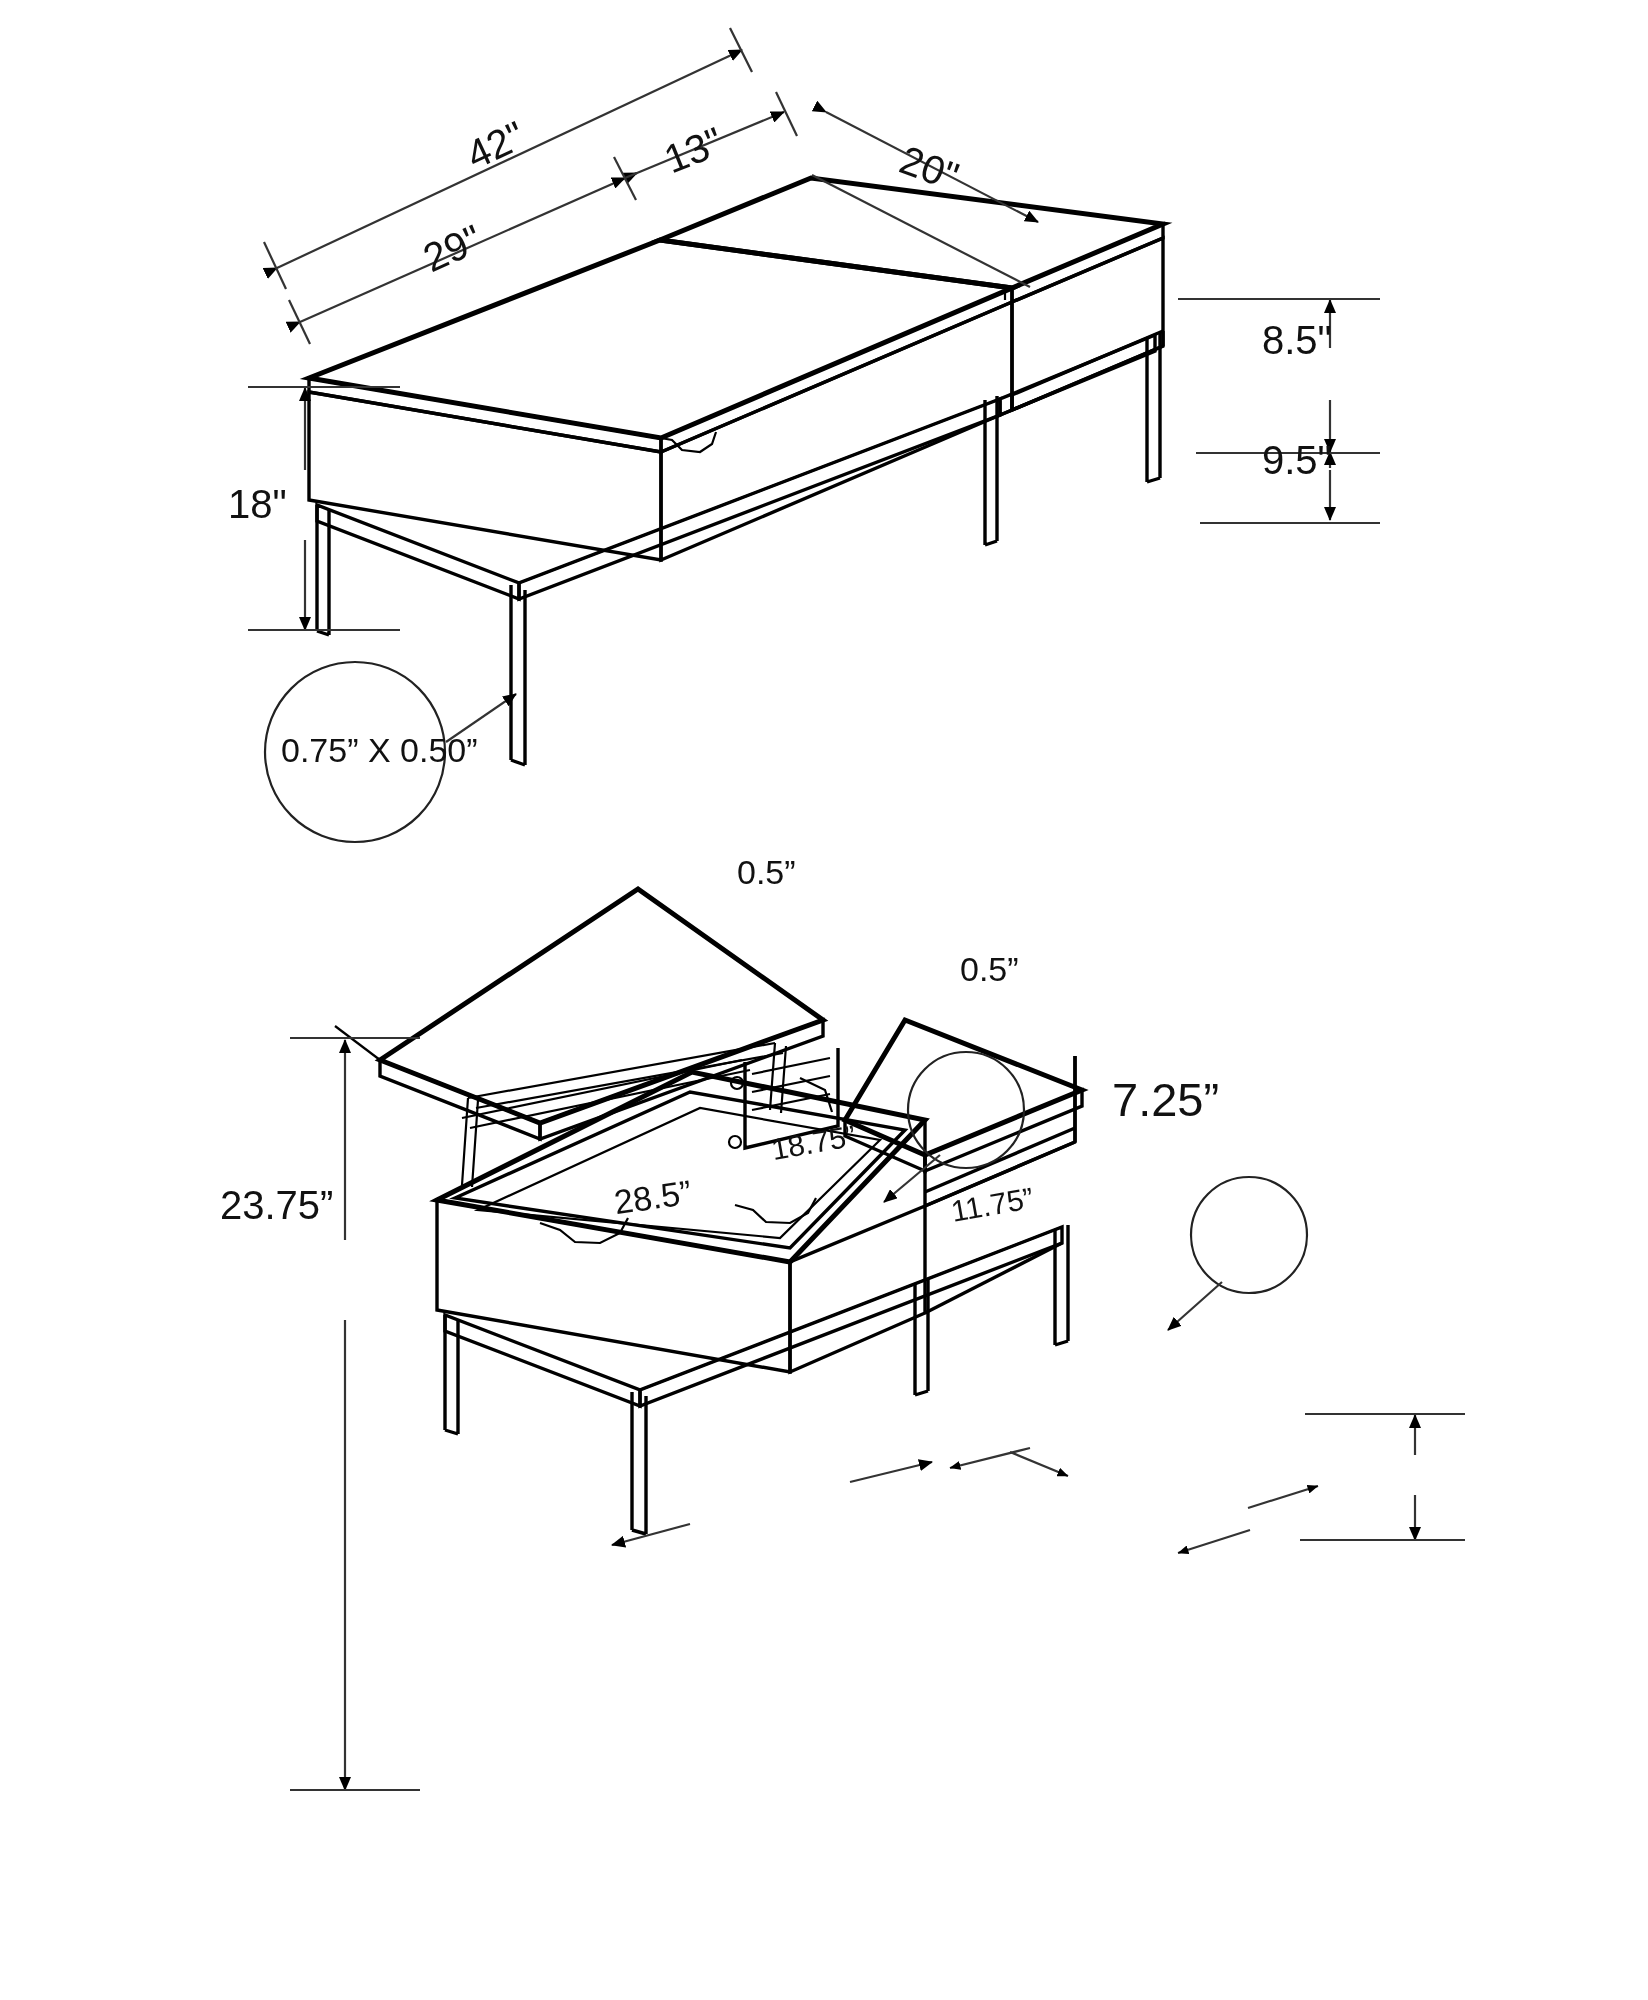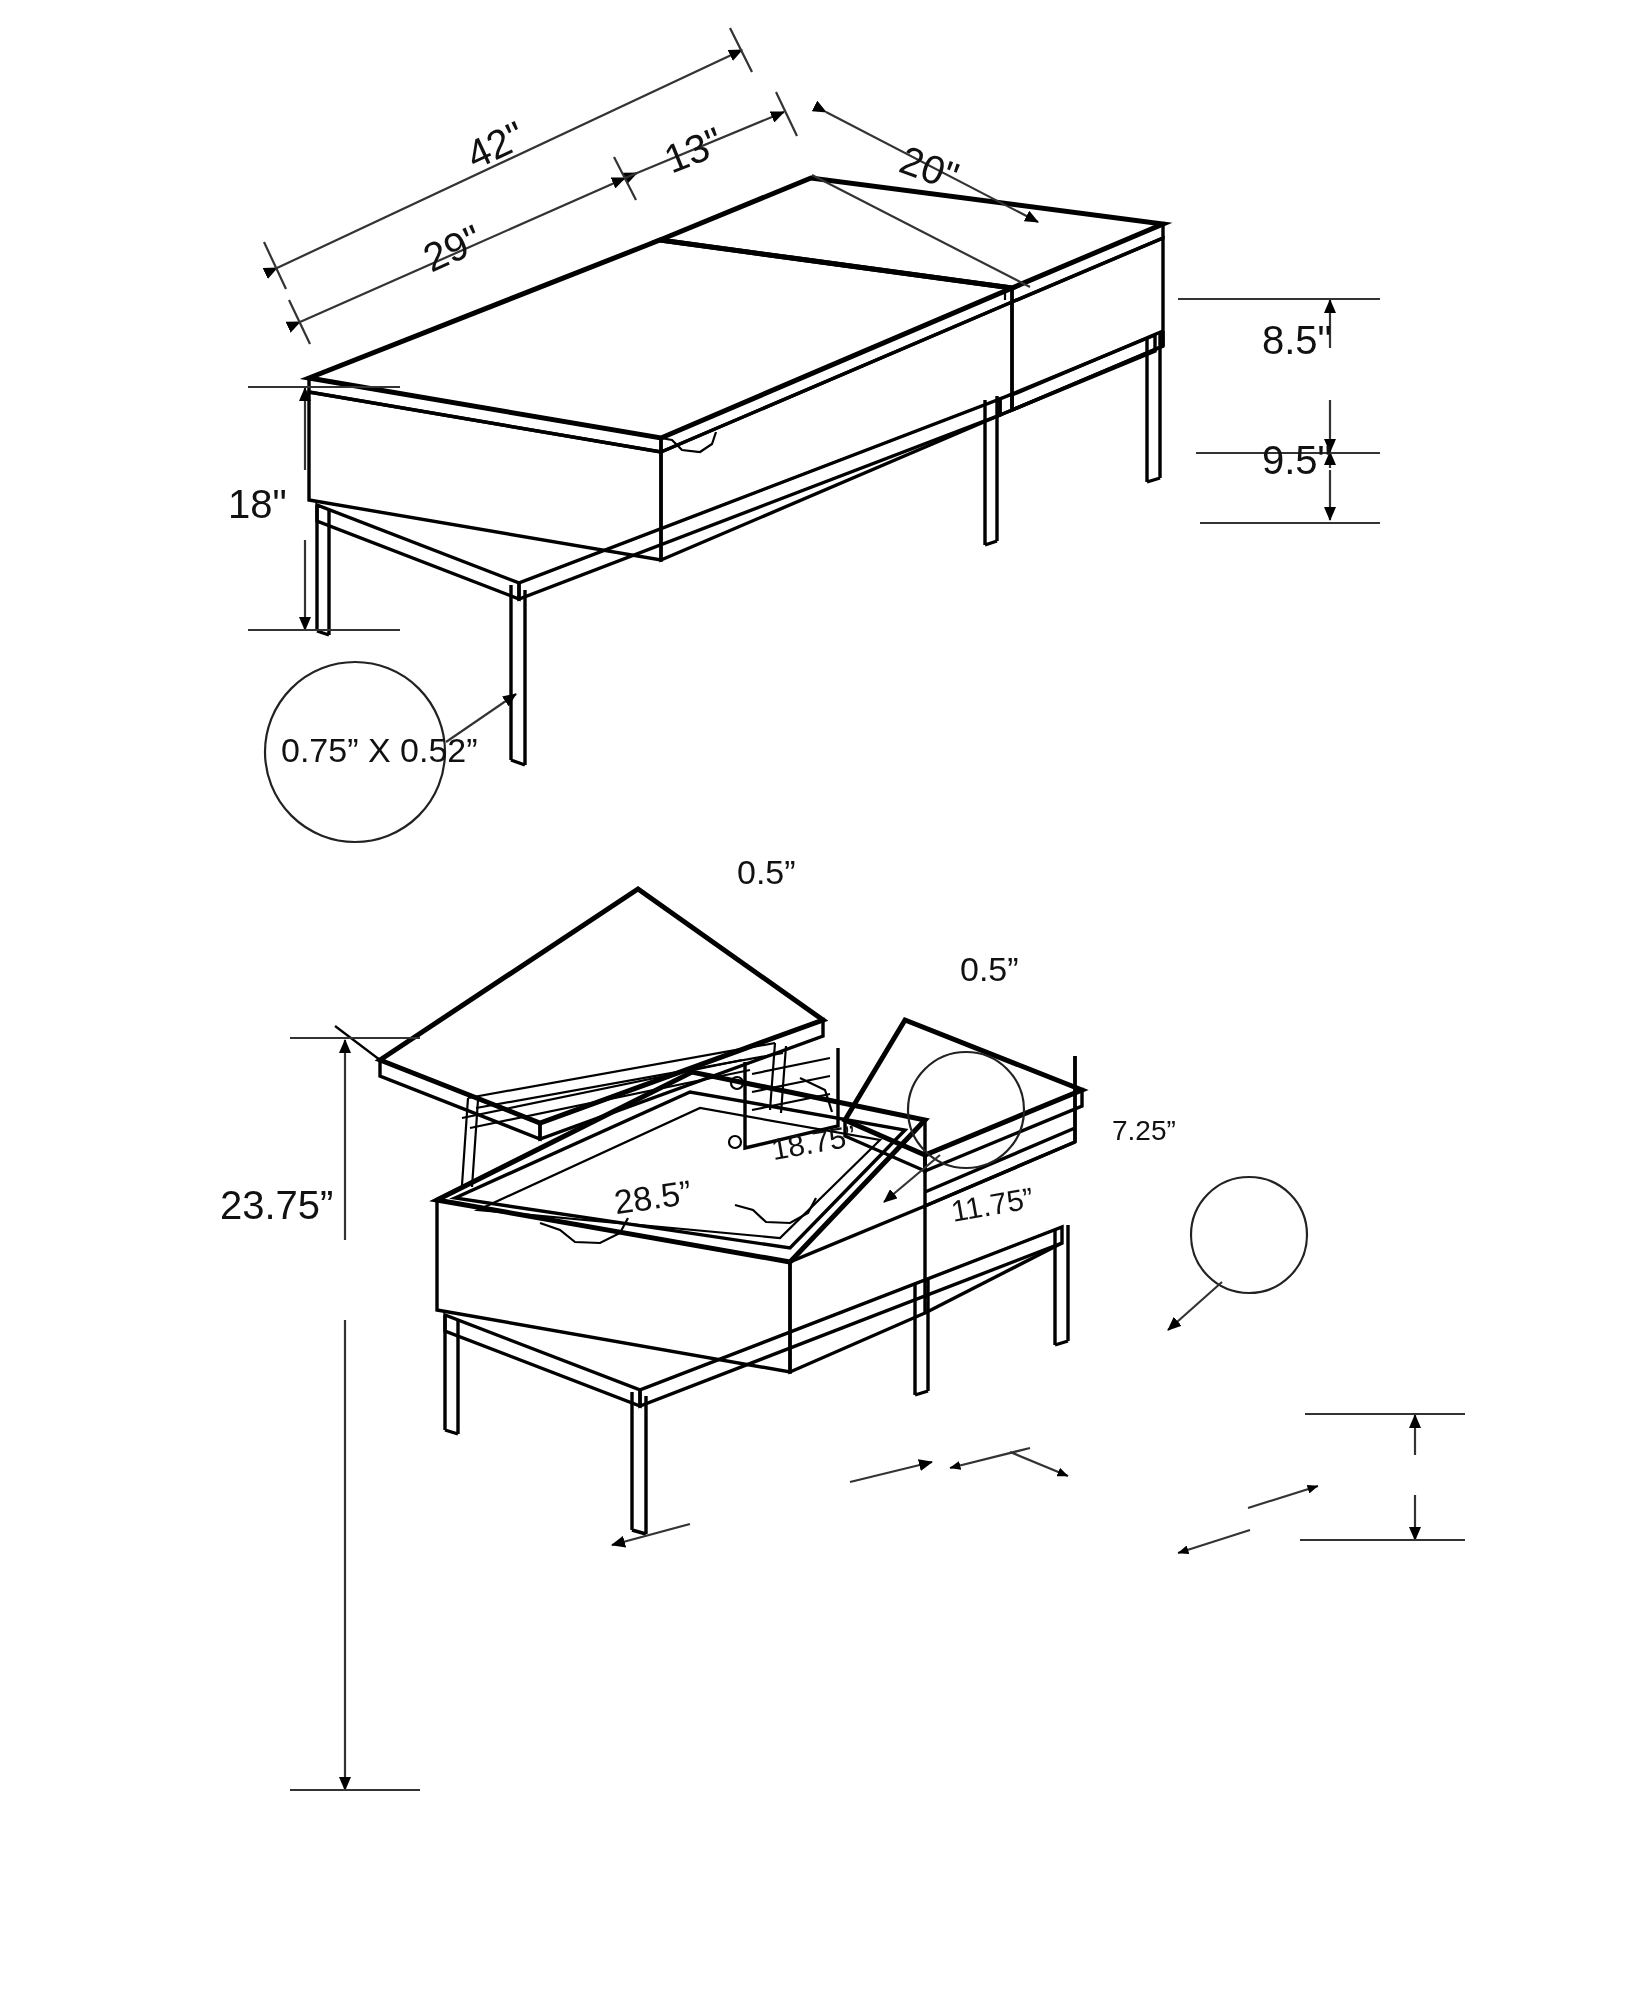--- a/index.html
+++ b/index.html
@@ -204,29 +204,29 @@
 <div class="dim-label" style="left:900px;top:148px;font-size:40px;transform:rotate(20deg);">20"</div>
 
 <div class="dim-label" style="left:423px;top:228px;font-size:40px;transform:rotate(-24deg);">29"</div>
 
 <div class="dim-label" style="left:1262px;top:320px;font-size:40px;">8.5"</div>
 
 <div class="dim-label" style="left:1262px;top:440px;font-size:40px;">9.5"</div>
 
 <div class="dim-label" style="left:228px;top:484px;font-size:40px;">18"</div>
 
-<div class="dim-label" style="left:281px;top:733px;font-size:34px;">0.75” X 0.52”</div>
+<div class="dim-label" style="left:281px;top:733px;font-size:34px;">0.75” X 0.50”</div>
 
 <div class="dim-label" style="left:737px;top:855px;font-size:34px;">0.5”</div>
 
 <div class="dim-label" style="left:960px;top:952px;font-size:34px;">0.5”</div>
 
 <div class="dim-label" style="left:220px;top:1185px;font-size:40px;">23.75”</div>
 
-<div class="dim-label" style="left:1112px;top:1117px;font-size:28px;">7.25”</div>
+<div class="dim-label" style="left:1112px;top:1076px;font-size:47px;">7.25”</div>
 
 <div class="dim-label" style="left:614px;top:1180px;font-size:34px;transform:rotate(-8deg);">28.5”</div>
 
 <div class="dim-label" style="left:771px;top:1128px;font-size:30px;transform:rotate(-10deg);">18.75”</div>
 
 <div class="dim-label" style="left:951px;top:1190px;font-size:30px;transform:rotate(-10deg);">11.75”</div>
 
 </div>
 
 </body></html>

